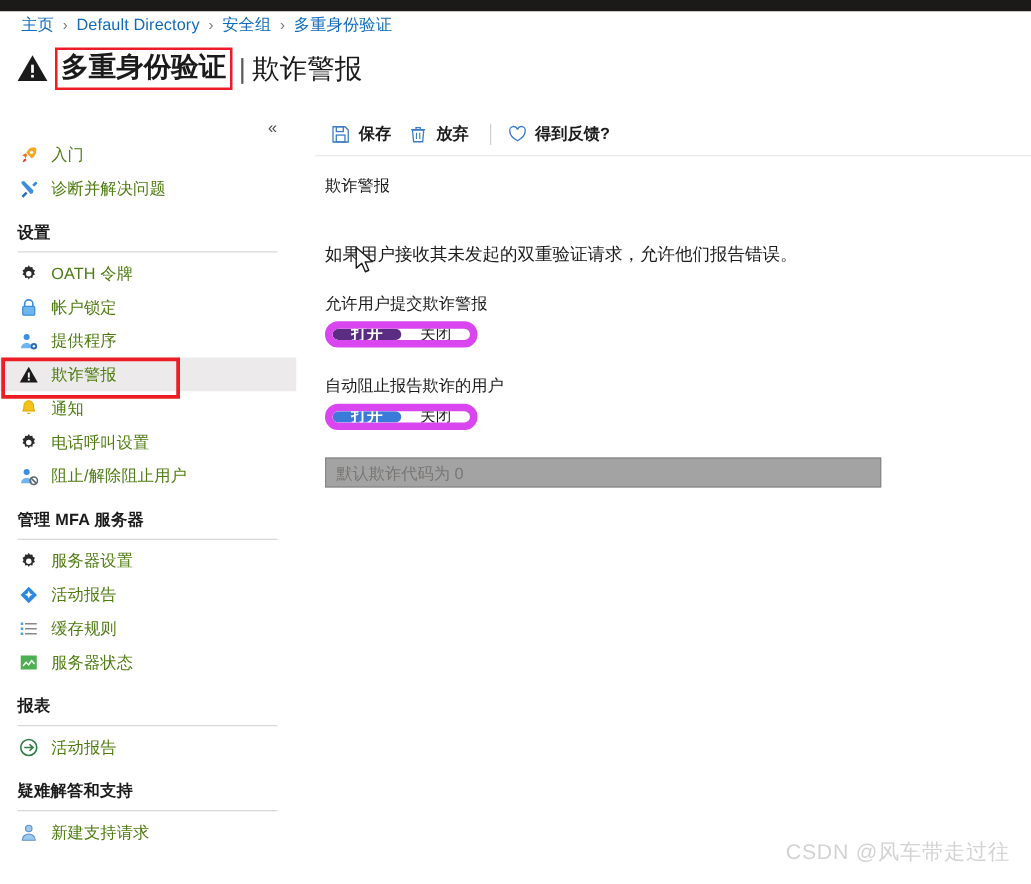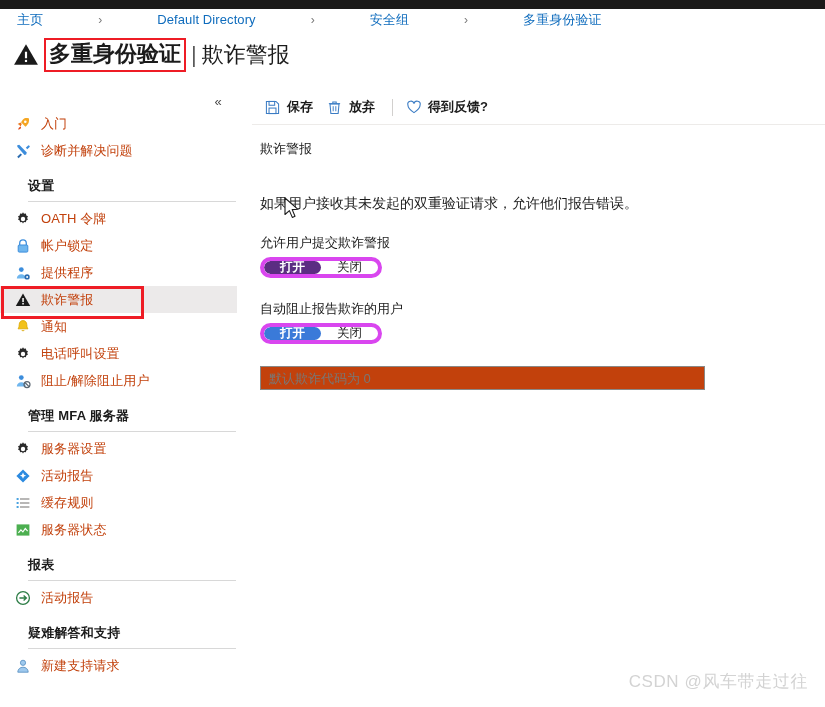--- a/index.html
+++ b/index.html
@@ -17,21 +17,20 @@
     width: 825px; height: 9px;
     background: #1b1a19;
   }
 
   
   .breadcrumb {
     position: absolute; left: 17px; top: 12px;
     display: flex; 
     font-size: 13px; line-height: 16px;
     white-space: nowrap;
-    gap: 48px;
   }
   .crumb {
     color: #0f6cbd;
     cursor: pointer;
     letter-spacing: .1px;
   }
   .crumb-sep {
     color: #7a7a7a;
     margin: 0 7px;
     font-size: 12px;
@@ -78,21 +77,21 @@
   .nav {
     position: absolute; left: 0; top: 22px;
     width: 237px;
   }
   .nav-item {
     display: flex; align-items: center;
     height: 27px;
     padding-left: 14px;
     cursor: pointer;
     font-size: 13px;
-    color: #c2410c;
+    color: #4d7c0f;
     position: relative;
   }
   .nav-item.selected { background: #eceaea; }
   .nav-item.selected.boxed::after {
     content: "";
     position: absolute;
     left: 1px; top: 0px;
     width: 137px; height: 27px;
     border: 3px solid #ee1c25;
     pointer-events: none;
@@ -101,21 +100,21 @@
     width: 18px; height: 18px;
     margin-right: 9px;
     flex: 0 0 18px;
     display: flex; align-items: center; justify-content: center;
   }
   .nav-icon svg { display: block; }
   .nav-label { white-space: nowrap; letter-spacing: .1px; }
 
   .nav-group {
     margin-top: 13px;
-    padding-left: 28px;
+    padding-left: 14px;
   }
   .nav-group-title {
     font-size: 13px;
     font-weight: 700;
     color: #1b1b1b;
     margin-bottom: 6px;
     letter-spacing: .2px;
   }
   .nav-group-rule {
     height: 1px;
@@ -180,21 +179,21 @@
     color: #1b1b1b;
     margin-bottom: 5px;
     display: block;
   }
 
   
   .toggle {
     display: inline-flex;
     align-items: center;
     width: 122px; height: 21px;
-    border: 4px solid #d946ef;
+    border: 6px solid #d946ef;
     border-radius: 11px;
     background: #ffffff;
     overflow: hidden;
     cursor: pointer;
     user-select: none;
   }
   .toggle-opt {
     flex: 1 1 50%;
     height: 100%;
     display: flex; align-items: center; justify-content: center;
@@ -208,21 +207,21 @@
     background: #3a7ad9;
   }
   .toggle.hovered .toggle-opt.on {
     background: #5b2d82;
   }
 
   
   .text-input {
     width: 445px; height: 24px;
     border: 1px solid #8a8886;
-    background: #c2410c;
+    background: #a3a3a3;
     font-family: "Liberation Sans", "DejaVu Sans", sans-serif;
     font-size: 13px;
     color: #1b1b1b;
     padding: 0 8px;
     outline: none;
   }
   .text-input::placeholder { color: #797775; }
 
   
   .cursor {

